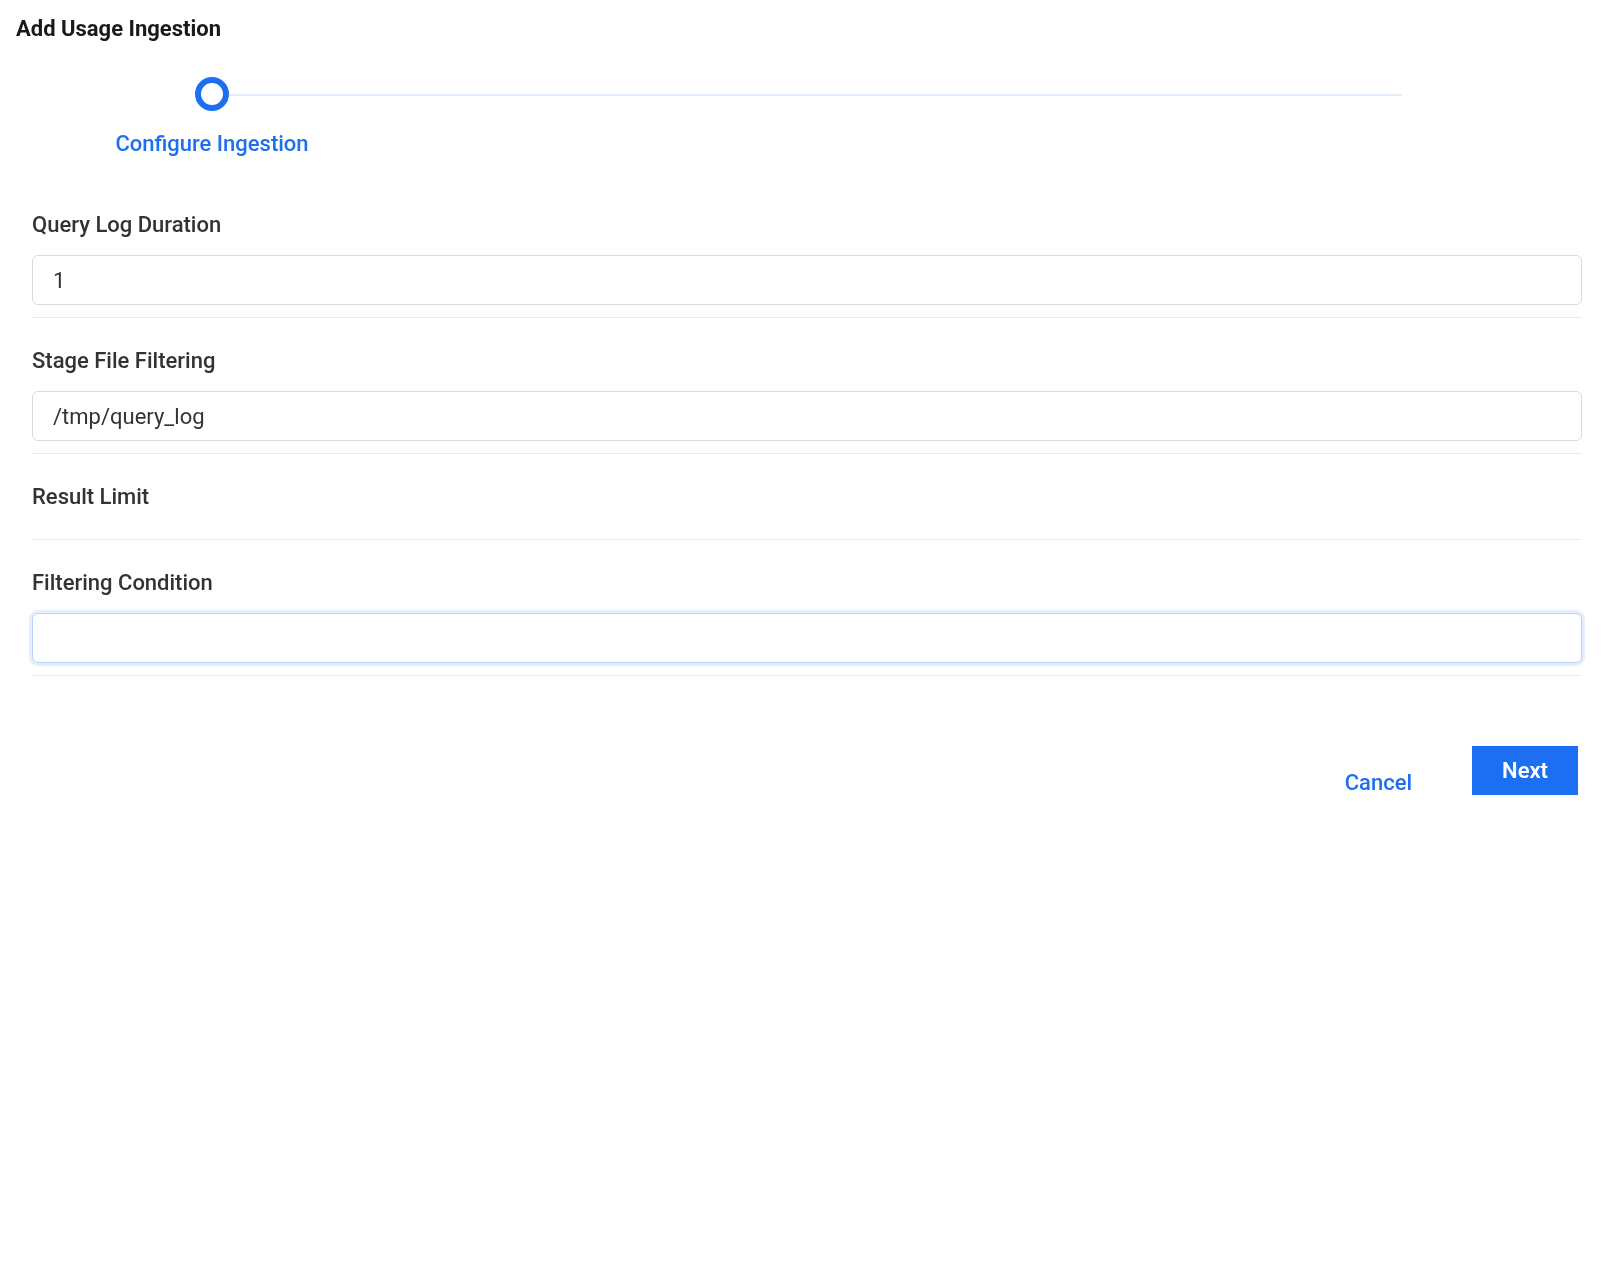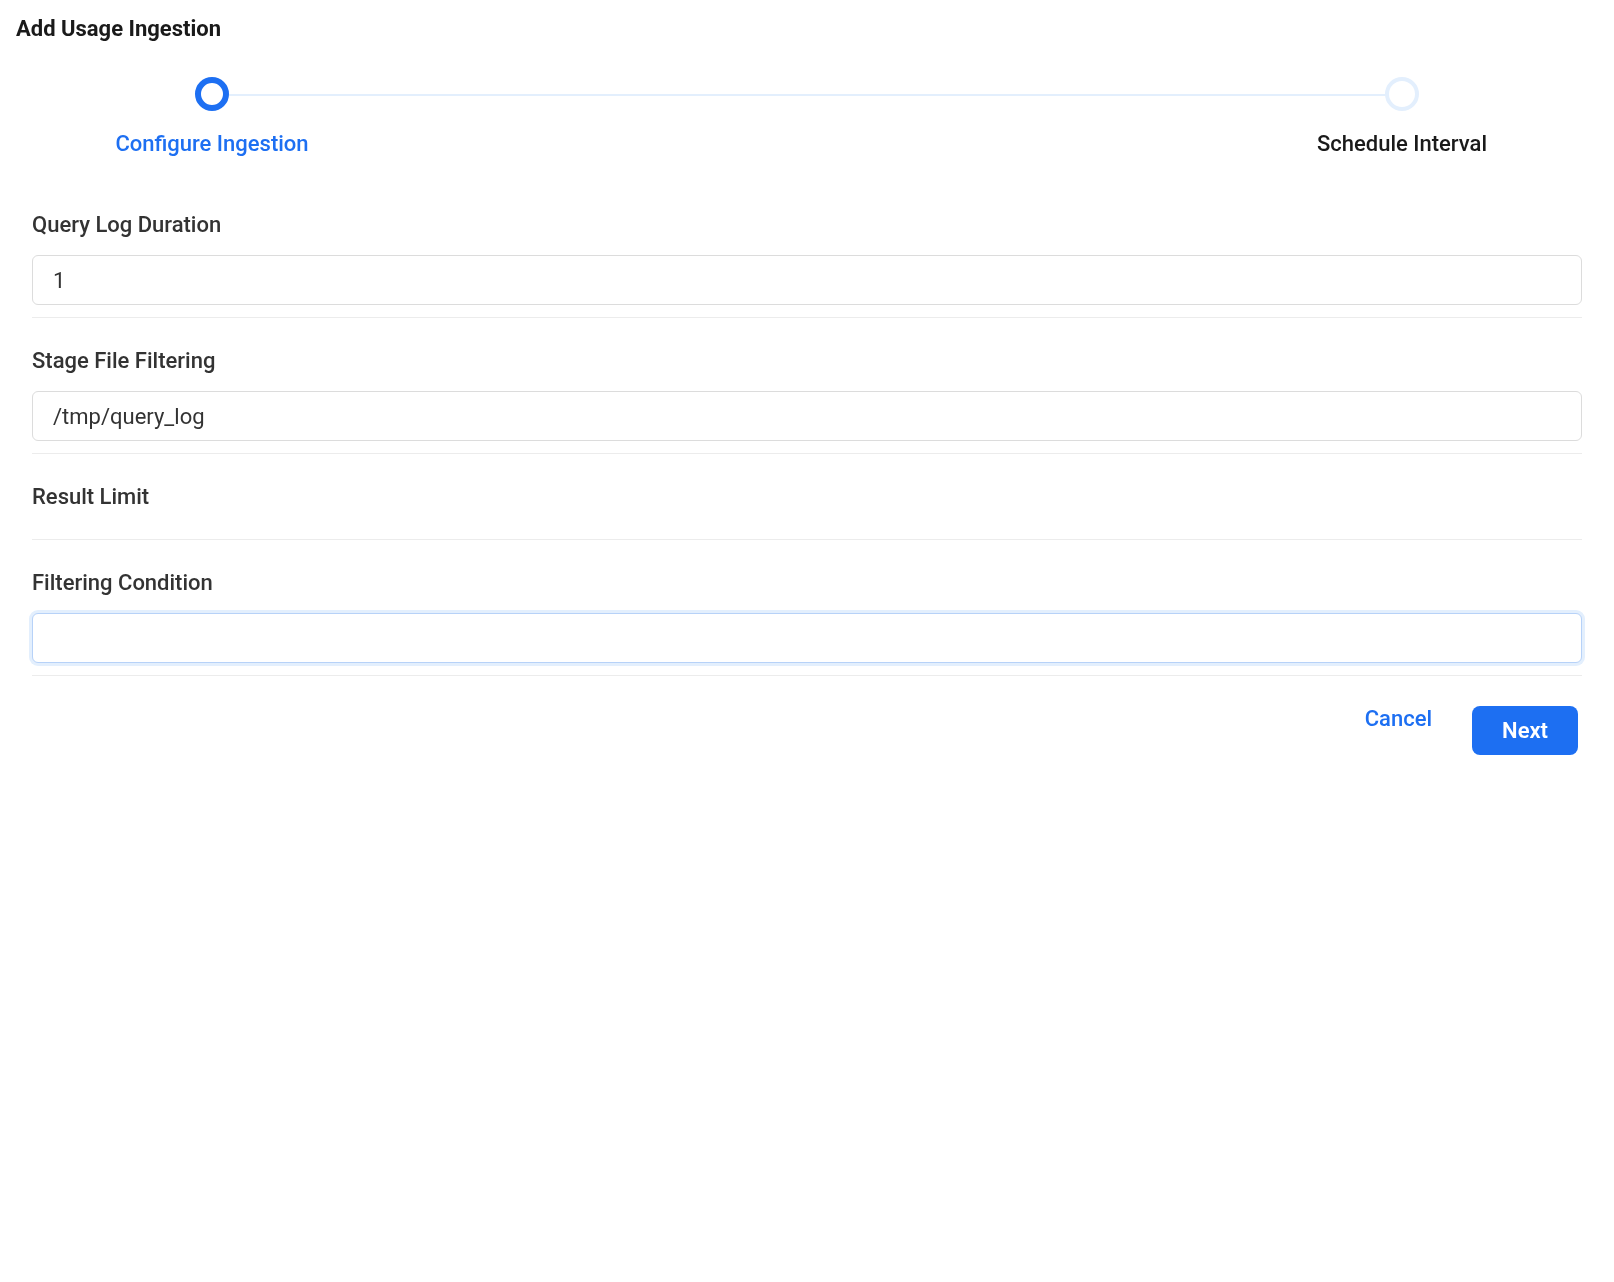--- a/index.html
+++ b/index.html
@@ -125,60 +125,57 @@
       height: 20px;
       border-radius: 50%;
       background: #8a8a8a;
       position: absolute;
       left: 3px;
       top: 3px;
     }
     .button-row {
       display: flex;
       justify-content: flex-end;
-      align-items: flex-start;
-      gap: 40px;
+      align-items: flex-end;
+      gap: 60px;
       padding-right: 4px;
     }
     .cancel-btn {
       font-size: 22px;
       font-weight: 500;
       color: #1d6ff2;
       background: transparent;
       border: none;
       cursor: pointer;
       font-family: inherit;
     }
     .next-btn {
       font-size: 22px;
       font-weight: 600;
       color: #ffffff;
       background: #1d6ff2;
       border: none;
-      border-radius: 8px;
+      border-radius: 0;
       padding: 12px 30px;
       cursor: pointer;
       font-family: inherit;
+      margin-top: 40px;
     }
   </style>
 </head>
 <body>
 
 <h1 class="page-title">Add Usage Ingestion</h1>
 
 <div class="stepper">
   <div class="stepper-line"></div>
   <div class="step">
     <div class="step-circle active"></div>
     <div class="step-label active">Configure Ingestion</div>
   </div>
-  <div class="step">
-    <div class="step-circle inactive"></div>
-    <div class="step-label inactive">Schedule Interval</div>
-  </div>
 </div>
 
 <div class="form-wrapper">
 
   <div class="form-group">
     <label class="form-label">Query Log Duration</label>
     <input type="text" class="text-input" value="1" style="">
   </div>
 
   <div class="form-group">

